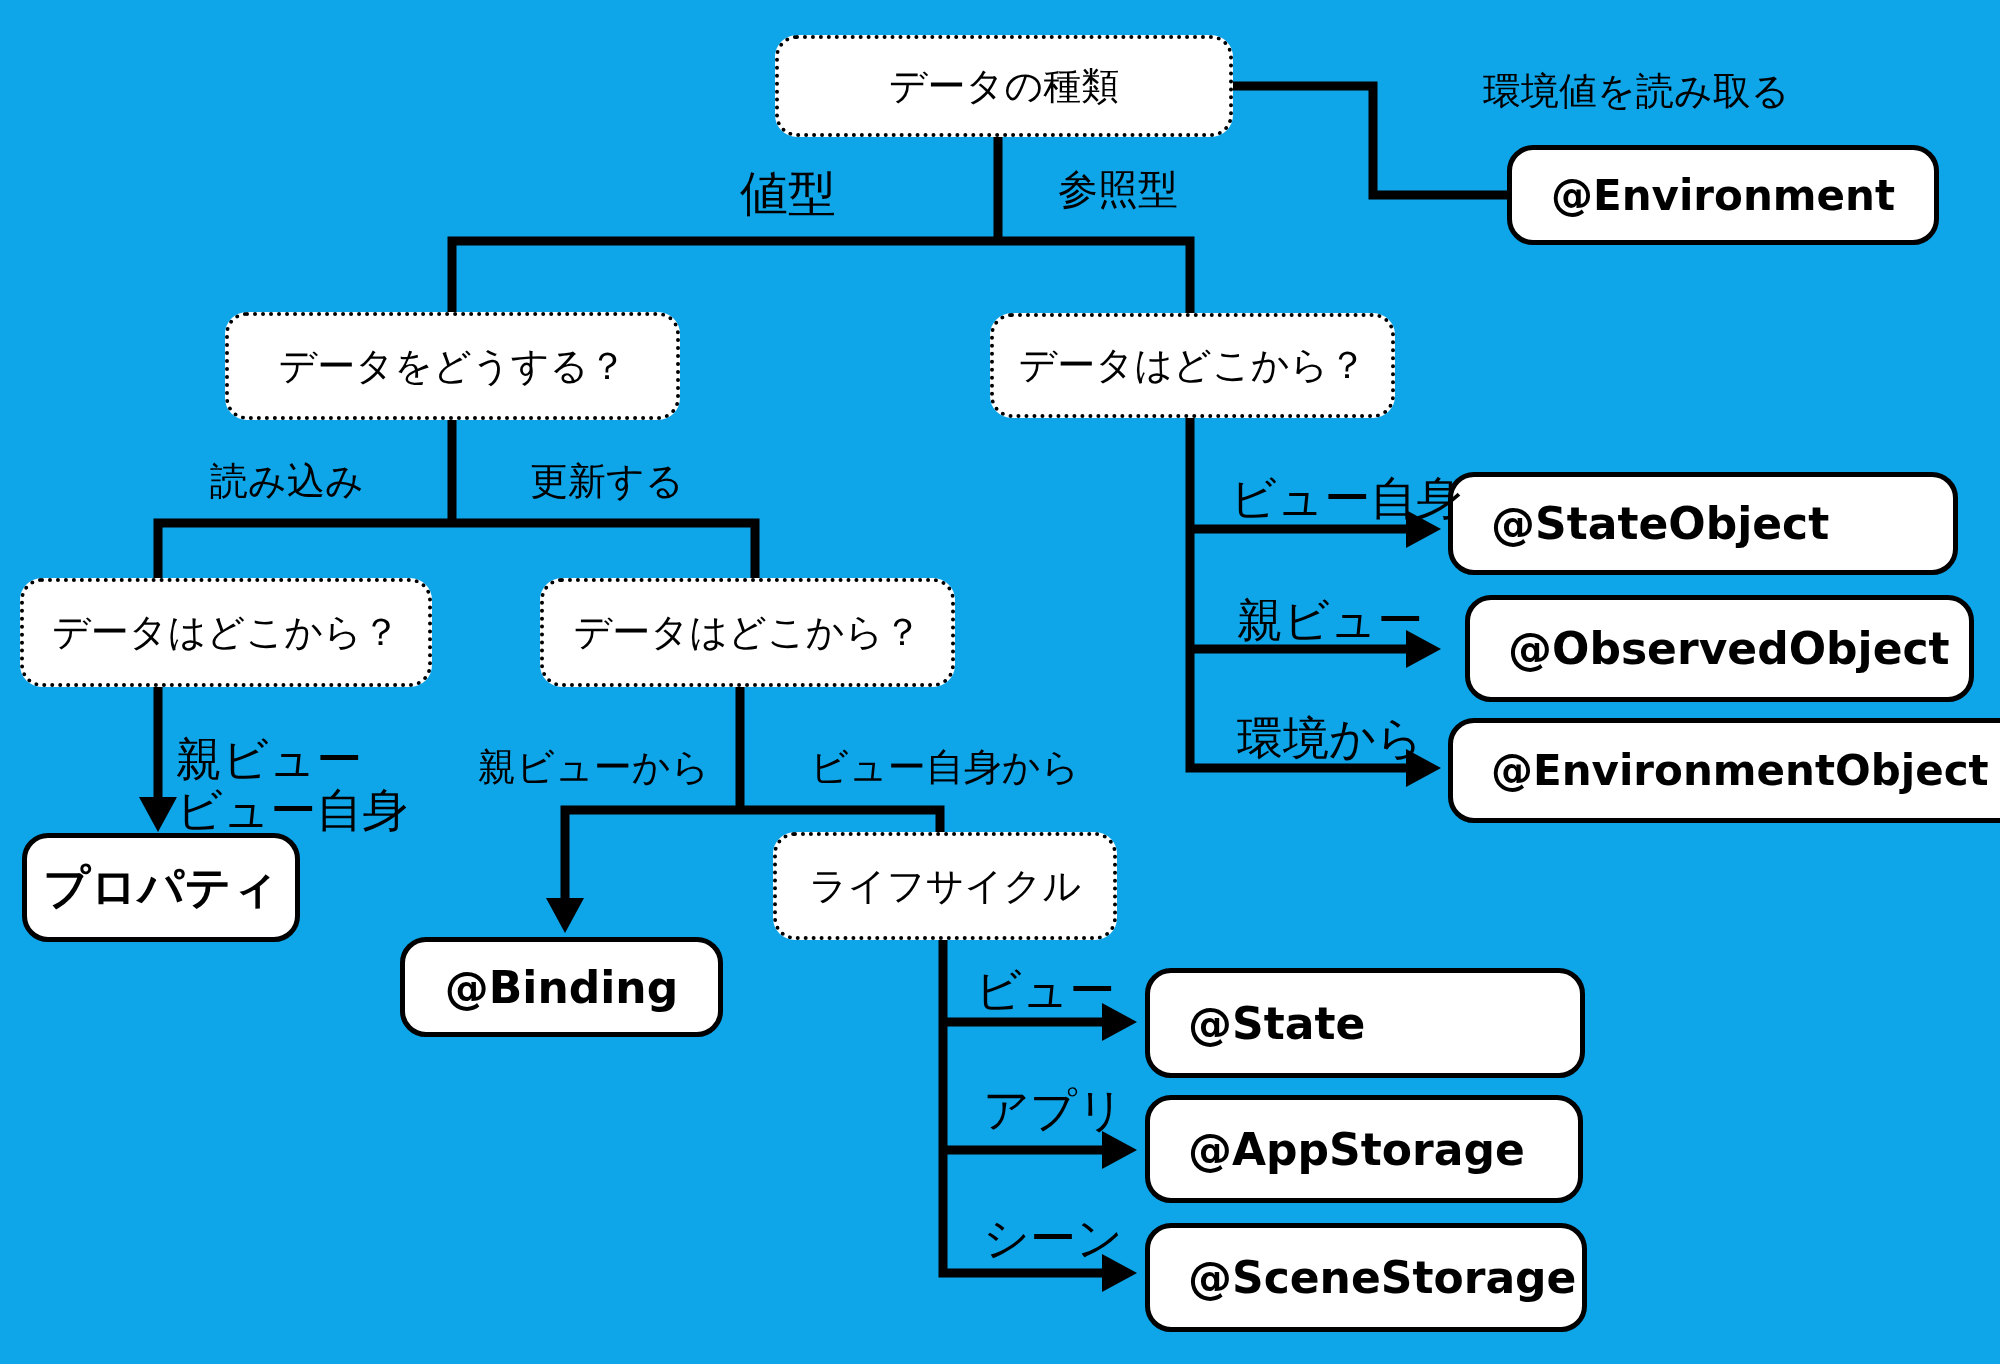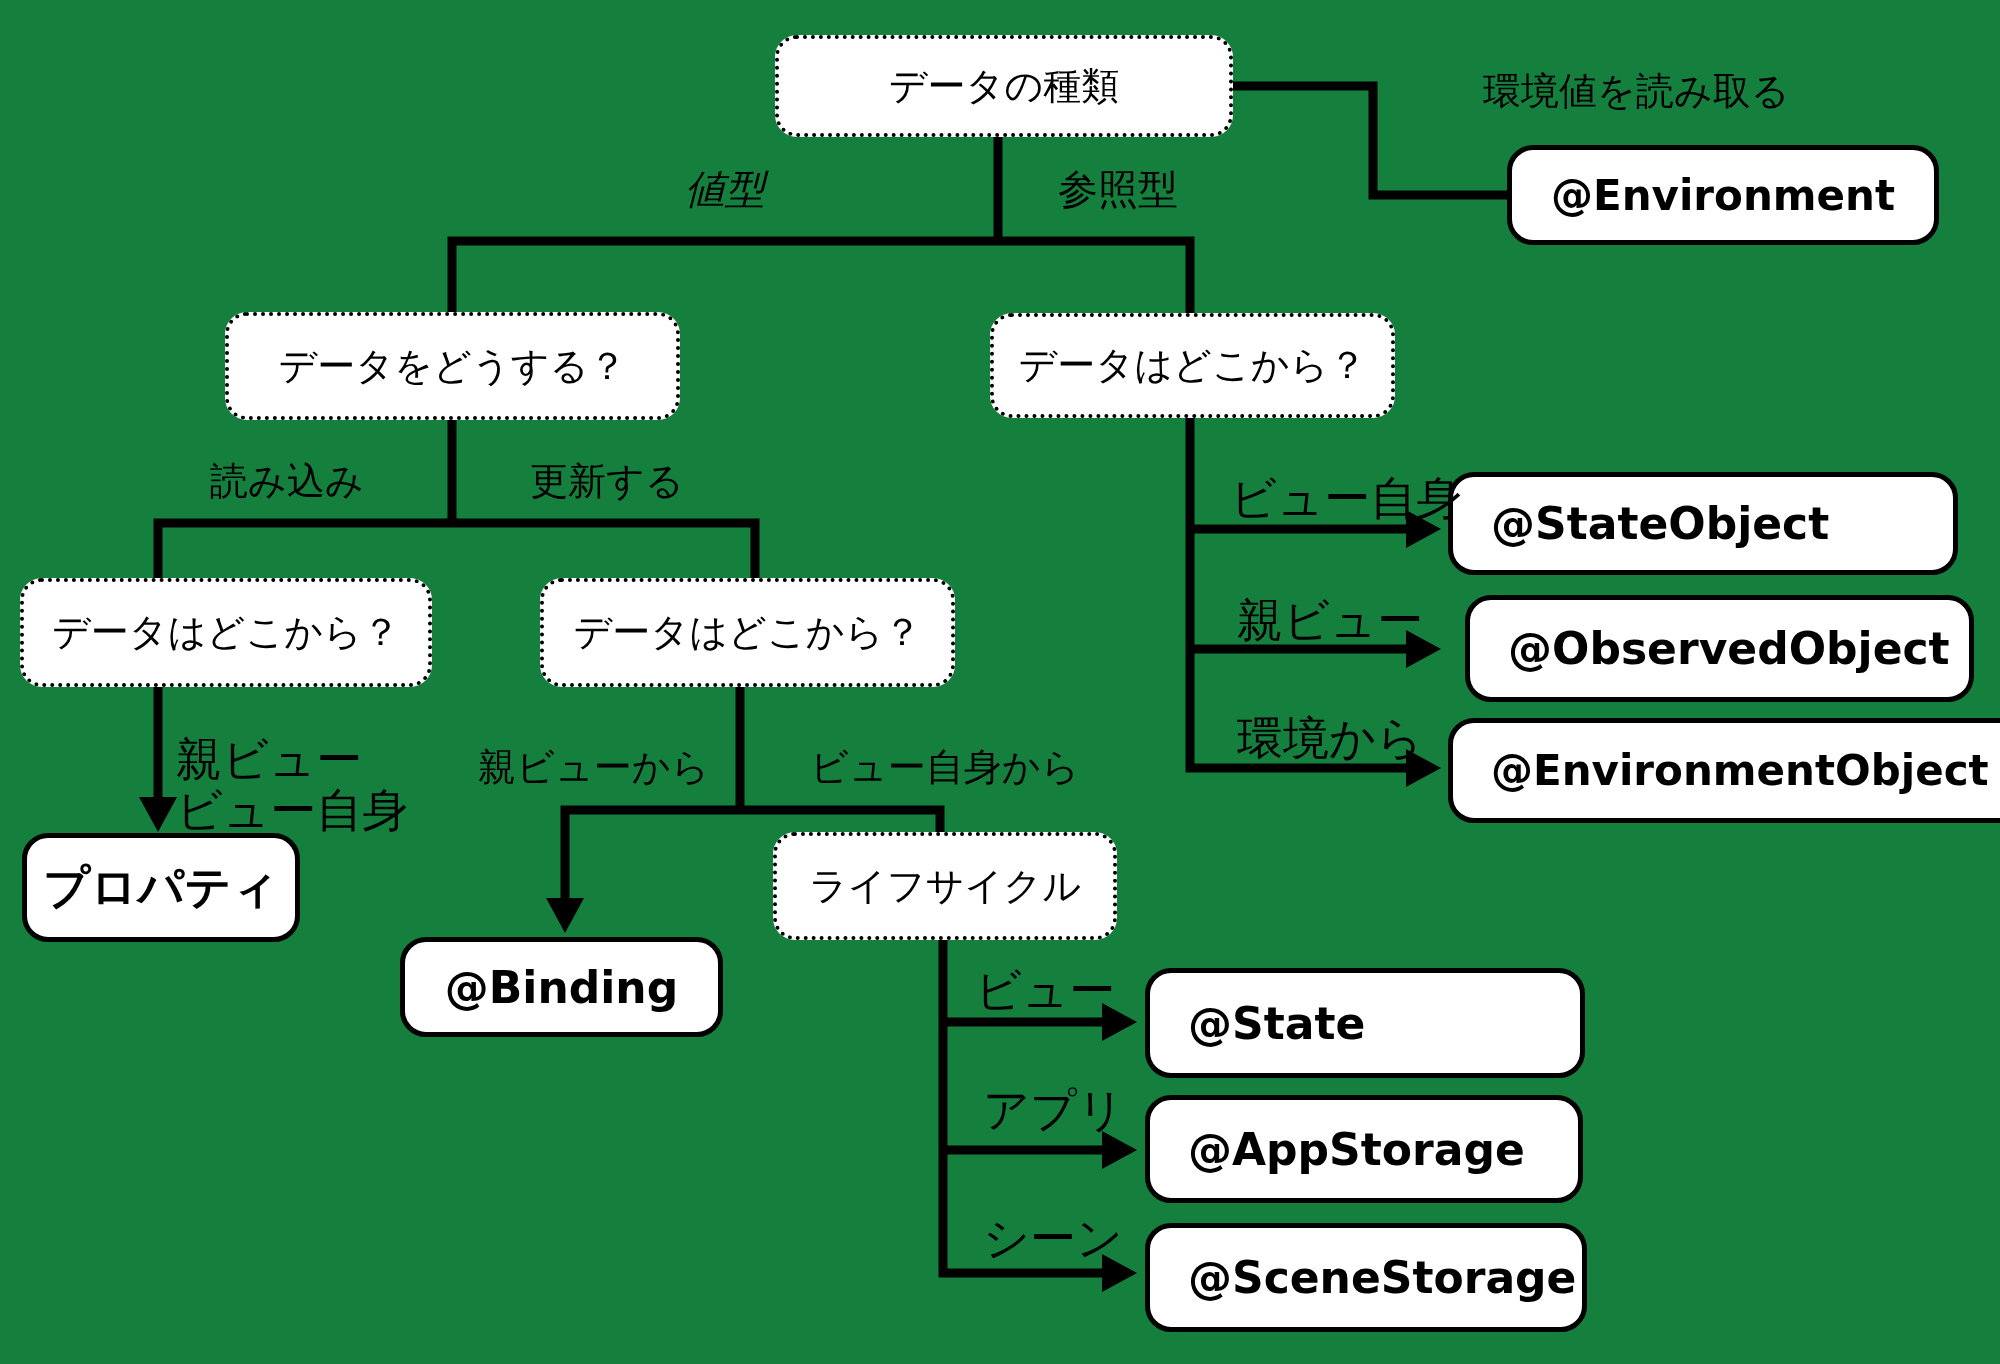--- a/index.html
+++ b/index.html
@@ -1,17 +1,17 @@
 <!DOCTYPE html>
 <html><head>
 <meta charset="utf-8">
 <style>
   html,body{margin:0;padding:0;background:#ffffff;}
   body{font-family:"DejaVu Sans","Liberation Sans",sans-serif;}
-  #canvas{position:relative;width:2000px;height:1364px;background:#15803d;overflow:hidden;}
+  #canvas{position:relative;width:2000px;height:1364px;background:#0ea5e9;overflow:hidden;}
   #wires{position:absolute;left:0;top:0;width:2000px;height:1364px;}
   .box{position:absolute;box-sizing:border-box;display:flex;align-items:center;justify-content:center;
        background:#ffffff;color:#000000;white-space:nowrap;}
   .dotted{border:4px dotted #000000;border-radius:22px;font-size:38px;font-weight:500;}
   .solid{border:5px solid #000000;border-radius:26px;font-size:44px;font-weight:700;}
   .leftpad{justify-content:flex-start;padding-left:38px;}
   .lbl{position:absolute;color:#000000;font-size:38px;font-weight:500;white-space:nowrap;line-height:1.15;}
   .lbl-sm{font-size:46px;}
   line,polyline{stroke:#000000;stroke-width:9;fill:none;}
   polygon{fill:#000000;stroke:none;}
@@ -78,21 +78,21 @@
   <div class="box solid leftpad" style="left:1448px;top:718px;width:612px;height:105px;font-size:42px;">@EnvironmentObject</div>
 
   <div class="box solid leftpad" style="left:1145px;top:968px;width:440px;height:110px;">@State</div>
 
   <div class="box solid leftpad" style="left:1145px;top:1223px;width:442px;height:109px;">@SceneStorage</div>
 
   <div class="box solid leftpad" style="left:1145px;top:1095px;width:438px;height:108px;">@AppStorage</div>
 
   <div class="lbl" style="left:1483px;top:70px;">環境値を読み取る</div>
 
-  <div class="lbl" style="left:685px;top:166px;font-size:40px;font-style:italic;">値型</div>
+  <div class="lbl" style="left:740px;top:166px;font-size:48px;">値型</div>
 
   <div class="lbl" style="left:1058px;top:166px;font-size:40px;">参照型</div>
 
   <div class="lbl" style="left:210px;top:460px;">読み込み</div>
 
   <div class="lbl" style="left:530px;top:460px;">更新する</div>
 
   <div class="lbl lbl-sm" style="left:176px;top:733px;">親ビュー</div>
   <div class="lbl lbl-sm" style="left:176px;top:784px;">ビュー自身</div>
 

